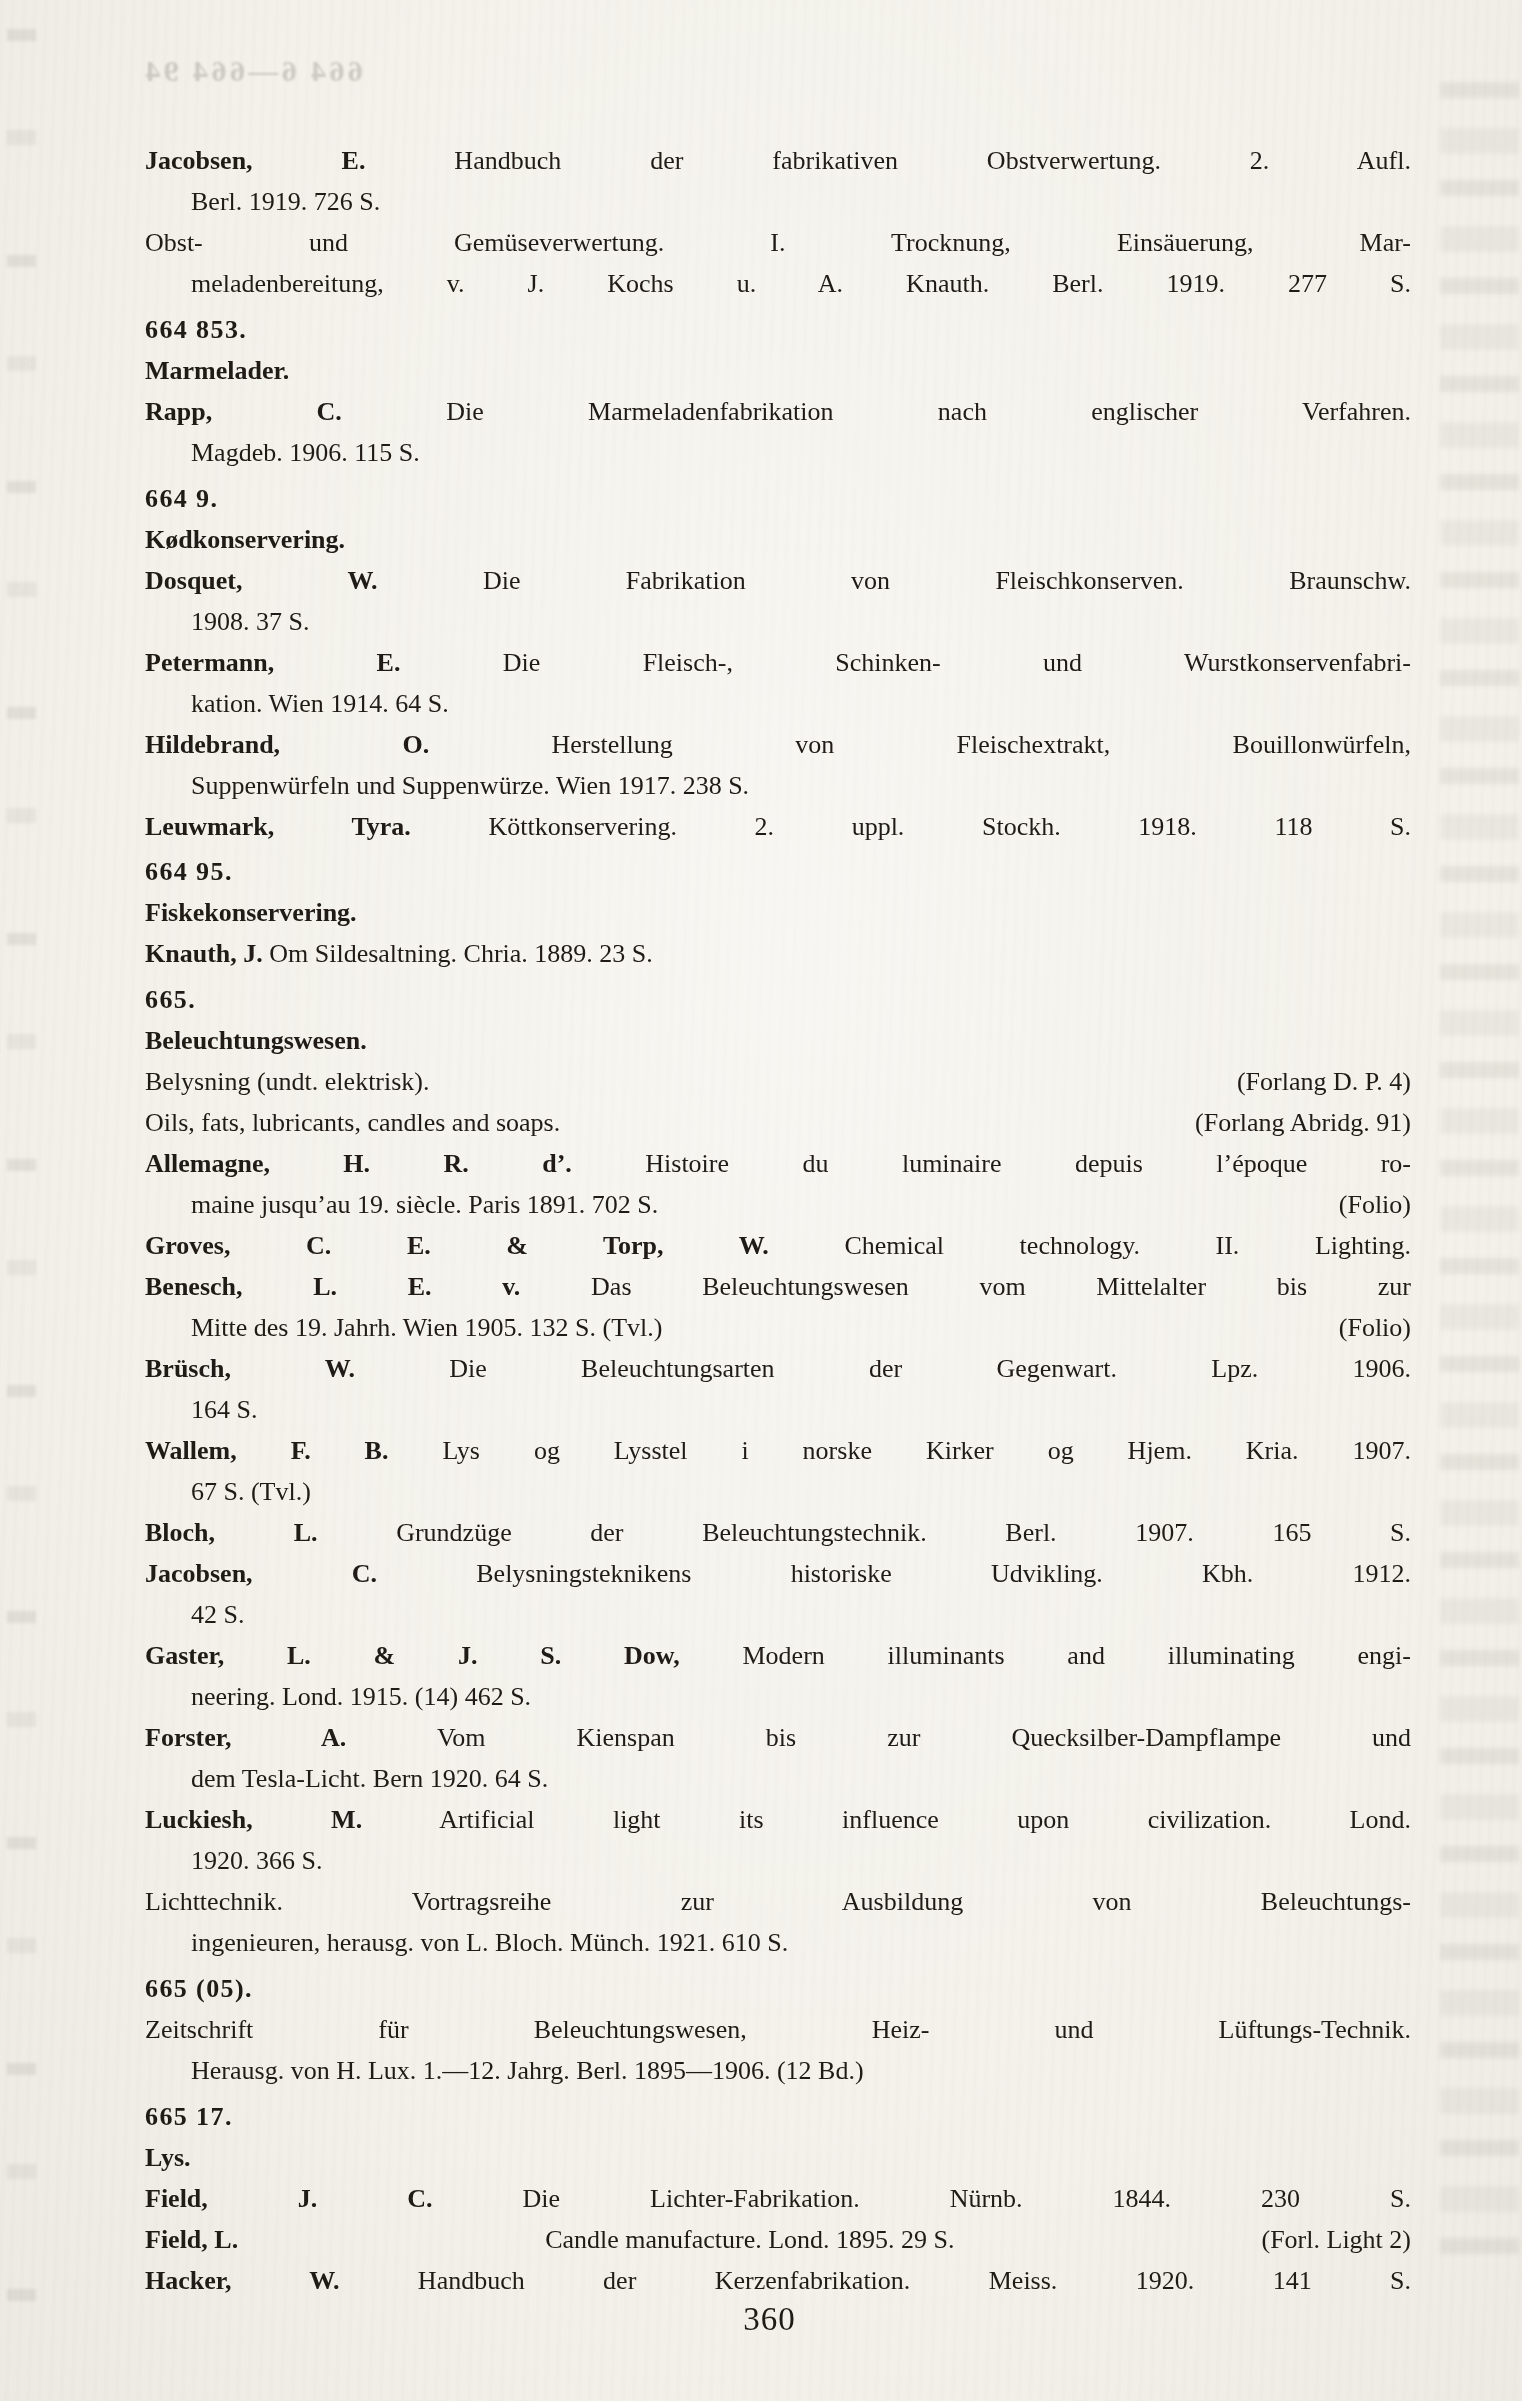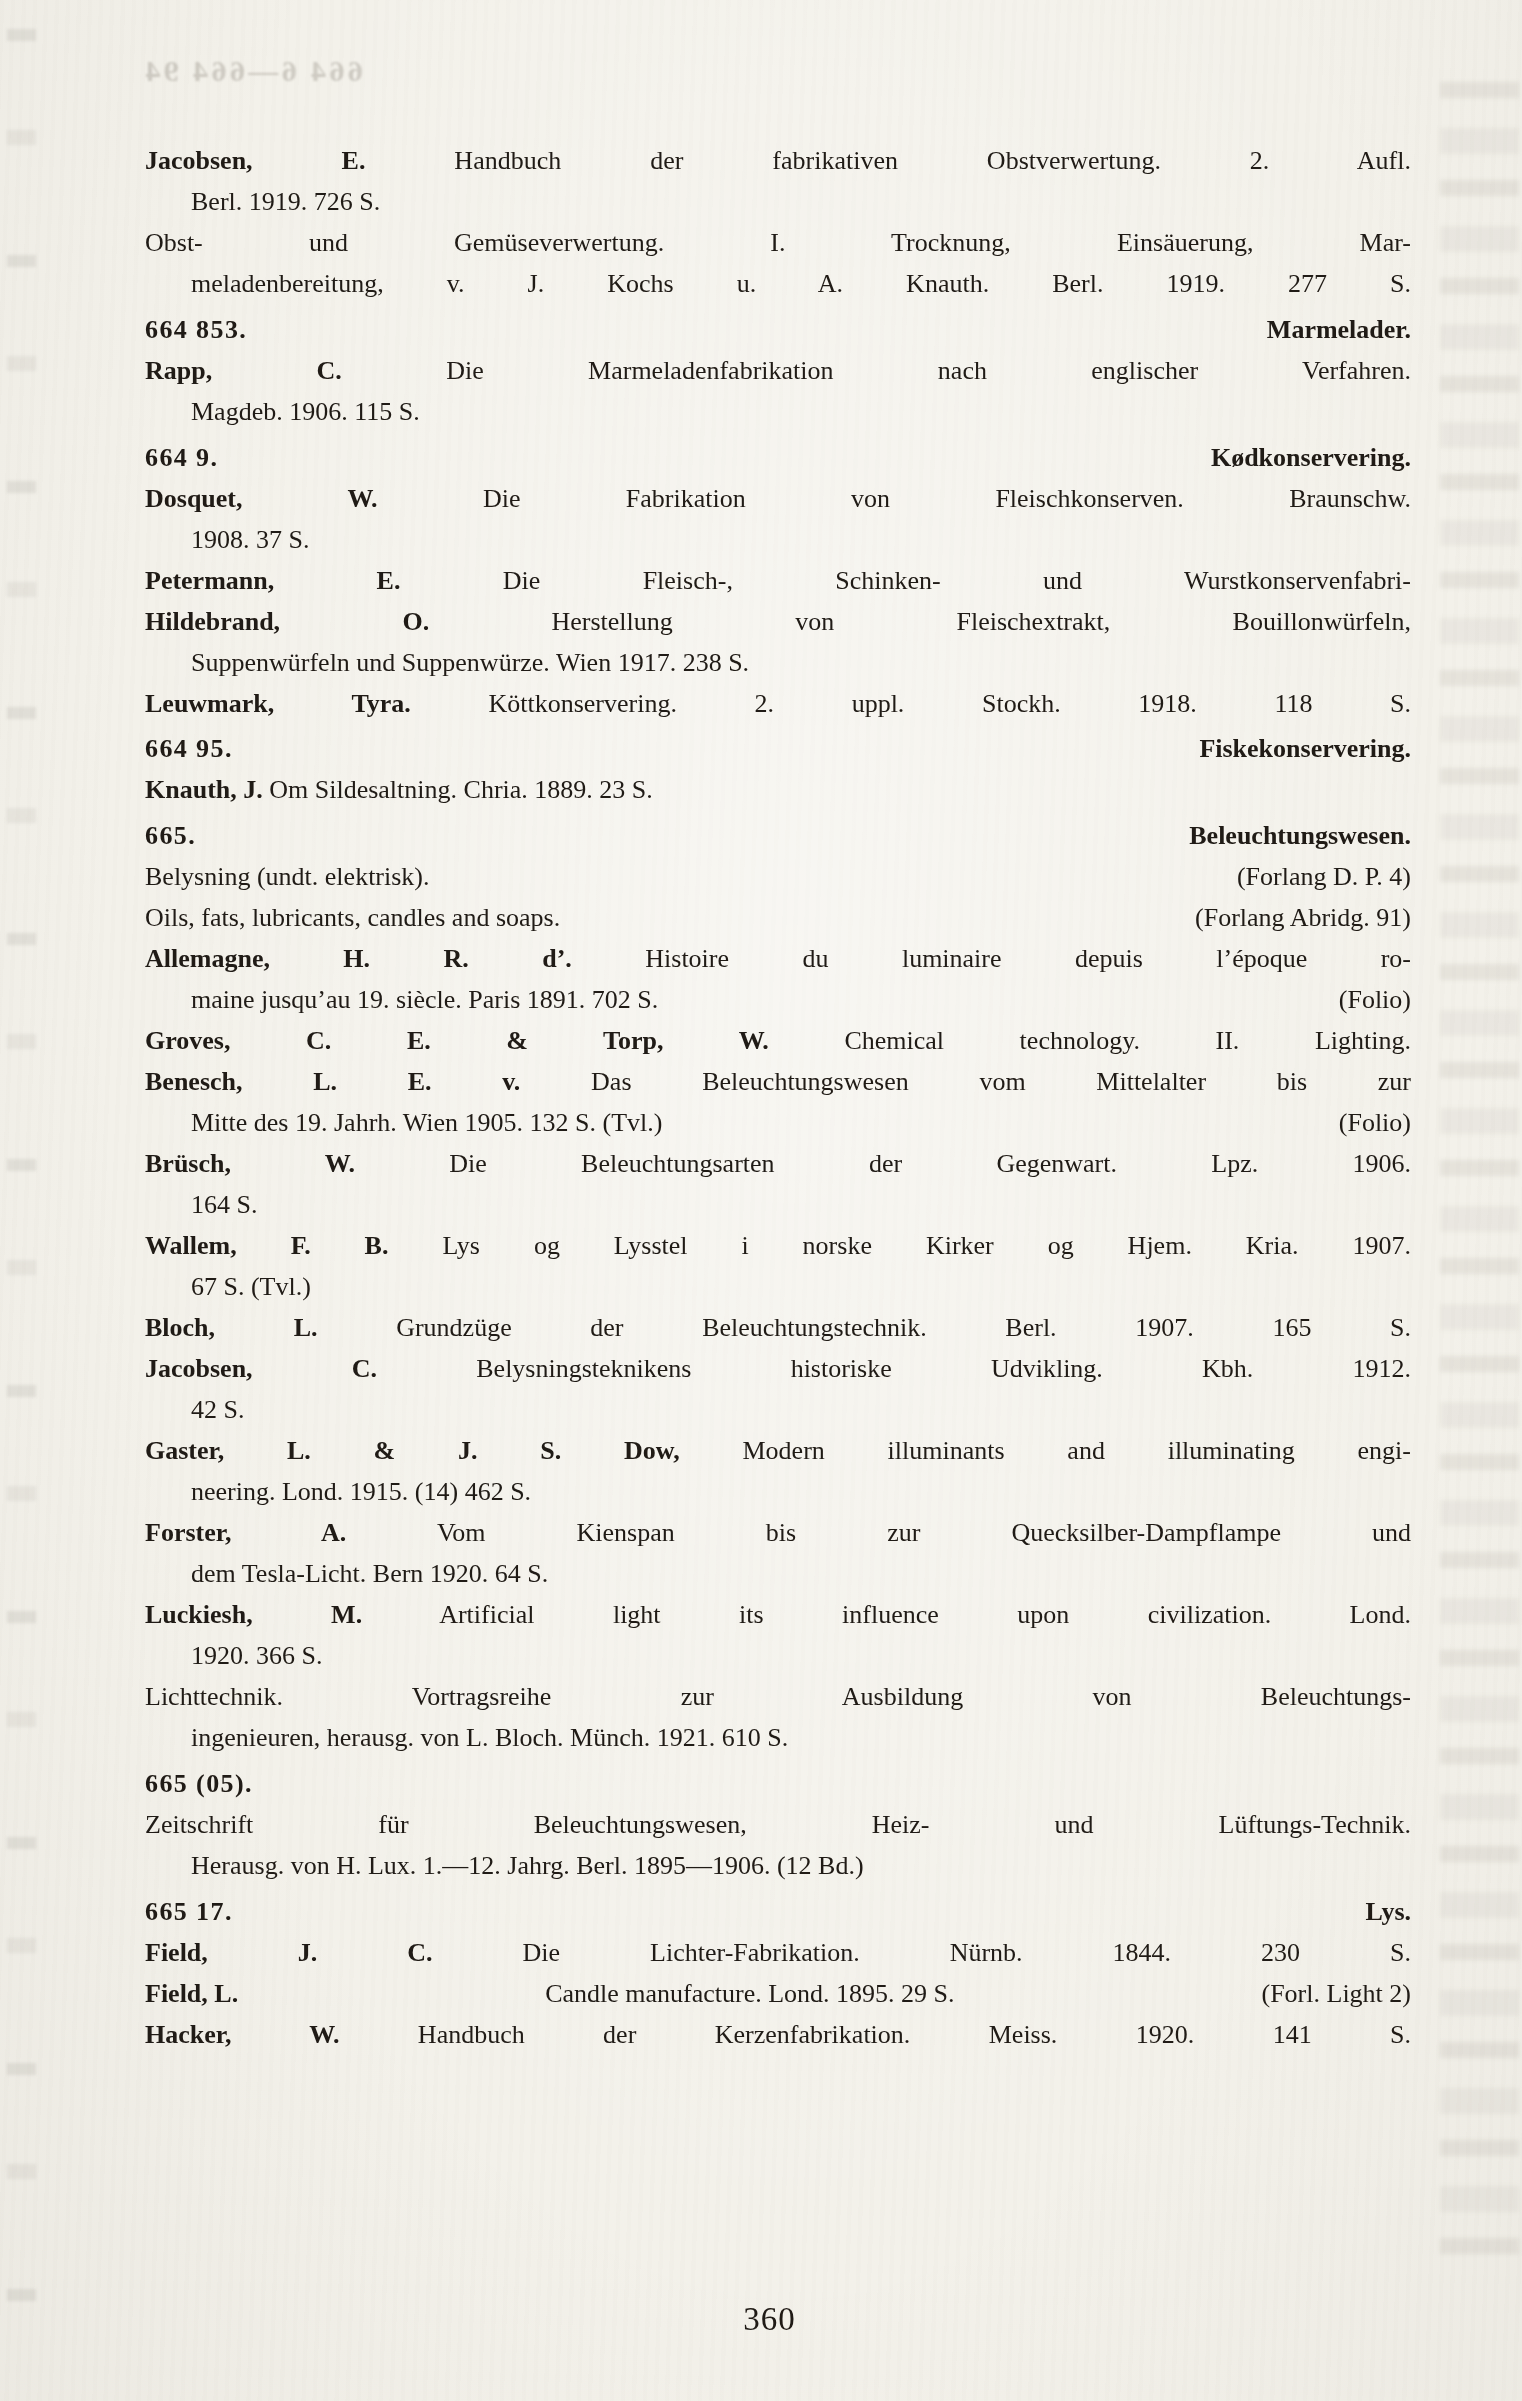--- a/index.html
+++ b/index.html
@@ -42,21 +42,21 @@
   }
   .catalog{
     position:absolute;left:145px;top:140px;width:1266px;
     font-size:26px;line-height:41px;
   }
   .line{min-height:41px;}
   .line.ind{padding-left:46px;}
   .line.just{text-align:justify;text-align-last:justify;text-justify:inter-word;}
   .line.flex{display:flex;justify-content:space-between;align-items:baseline;}
   .line .b{font-weight:700;}
-  .line.sec{font-weight:700;margin-top:4.8px;}
+  .line.sec{font-weight:700;margin-top:4.8px;flex-direction:column;}
   .line.sec .b{letter-spacing:1.4px;}
   .line .r{white-space:nowrap;}
   .pageno{
     position:absolute;top:2301px;left:8px;width:100%;
     text-align:center;font-size:33px;letter-spacing:1px;
   }
 </style>
 </head>
 <body>
 
@@ -75,20 +75,21 @@
       </div>
       <div class="line just"><span class="b">Rapp, C.</span><span> Die Marmeladenfabrikation nach englischer Verfahren.</span></div>
       <div class="line ind"><span>Magdeb. 1906.  115 S.</span></div>
       <div class="line sec flex">
         <span class="b">664 9.</span>
         <span class="r">Kødkonservering.</span>
       </div>
       <div class="line just"><span class="b">Dosquet, W.</span><span> Die Fabrikation von Fleischkonserven. Braunschw.</span></div>
       <div class="line ind"><span>1908.  37 S.</span></div>
       <div class="line just"><span class="b">Petermann, E.</span><span> Die Fleisch-, Schinken- und Wurstkonservenfabri-</span></div>
+      <div class="line ind"><span>kation.  Wien 1914.  64 S.</span></div>
       <div class="line just"><span class="b">Hildebrand, O.</span><span> Herstellung von Fleischextrakt, Bouillonwürfeln,</span></div>
       <div class="line ind"><span>Suppenwürfeln und Suppenwürze.  Wien 1917.  238 S.</span></div>
       <div class="line just"><span class="b">Leuwmark, Tyra.</span><span> Köttkonservering. 2. uppl. Stockh. 1918. 118 S.</span></div>
       <div class="line sec flex">
         <span class="b">664 95.</span>
         <span class="r">Fiskekonservering.</span>
       </div>
       <div class="line"><span class="b">Knauth, J.</span><span> Om Sildesaltning.  Chria. 1889.  23 S.</span></div>
       <div class="line sec flex">
         <span class="b">665.</span>

